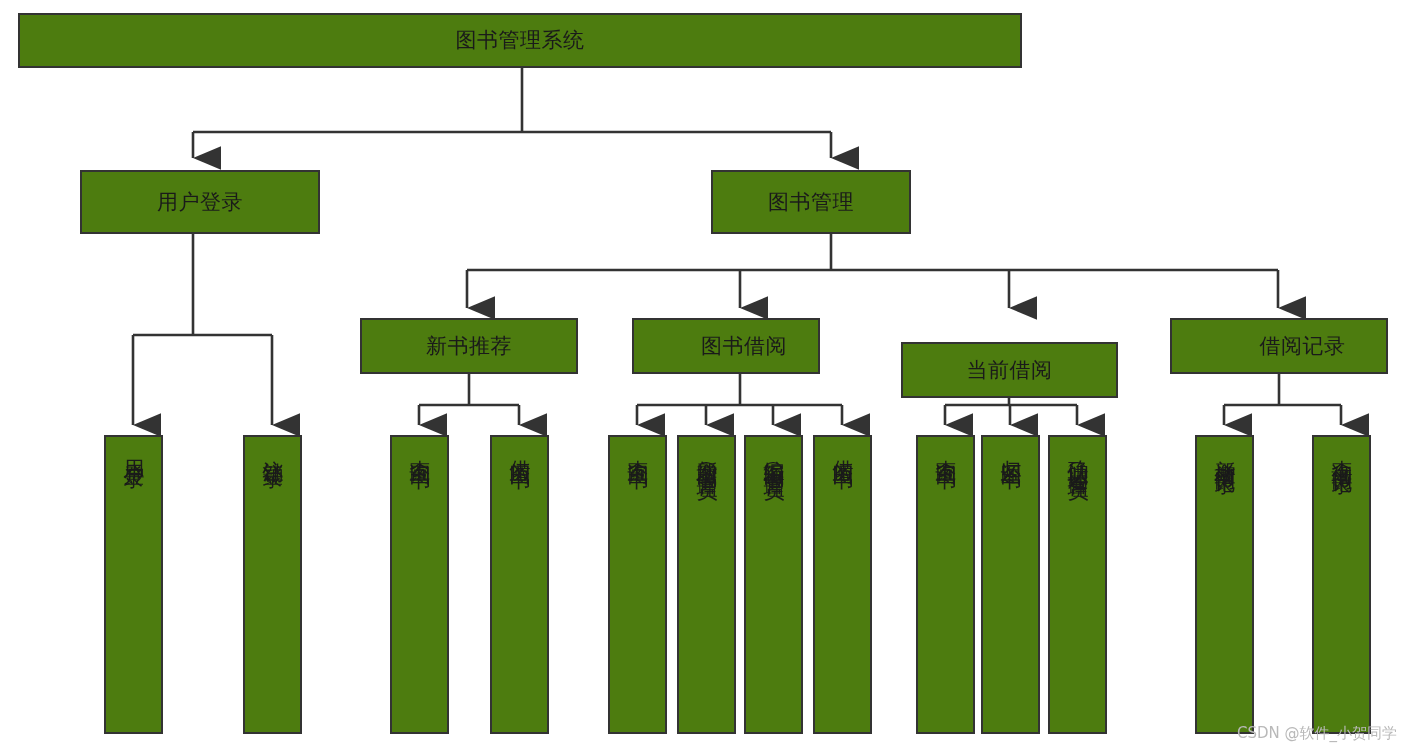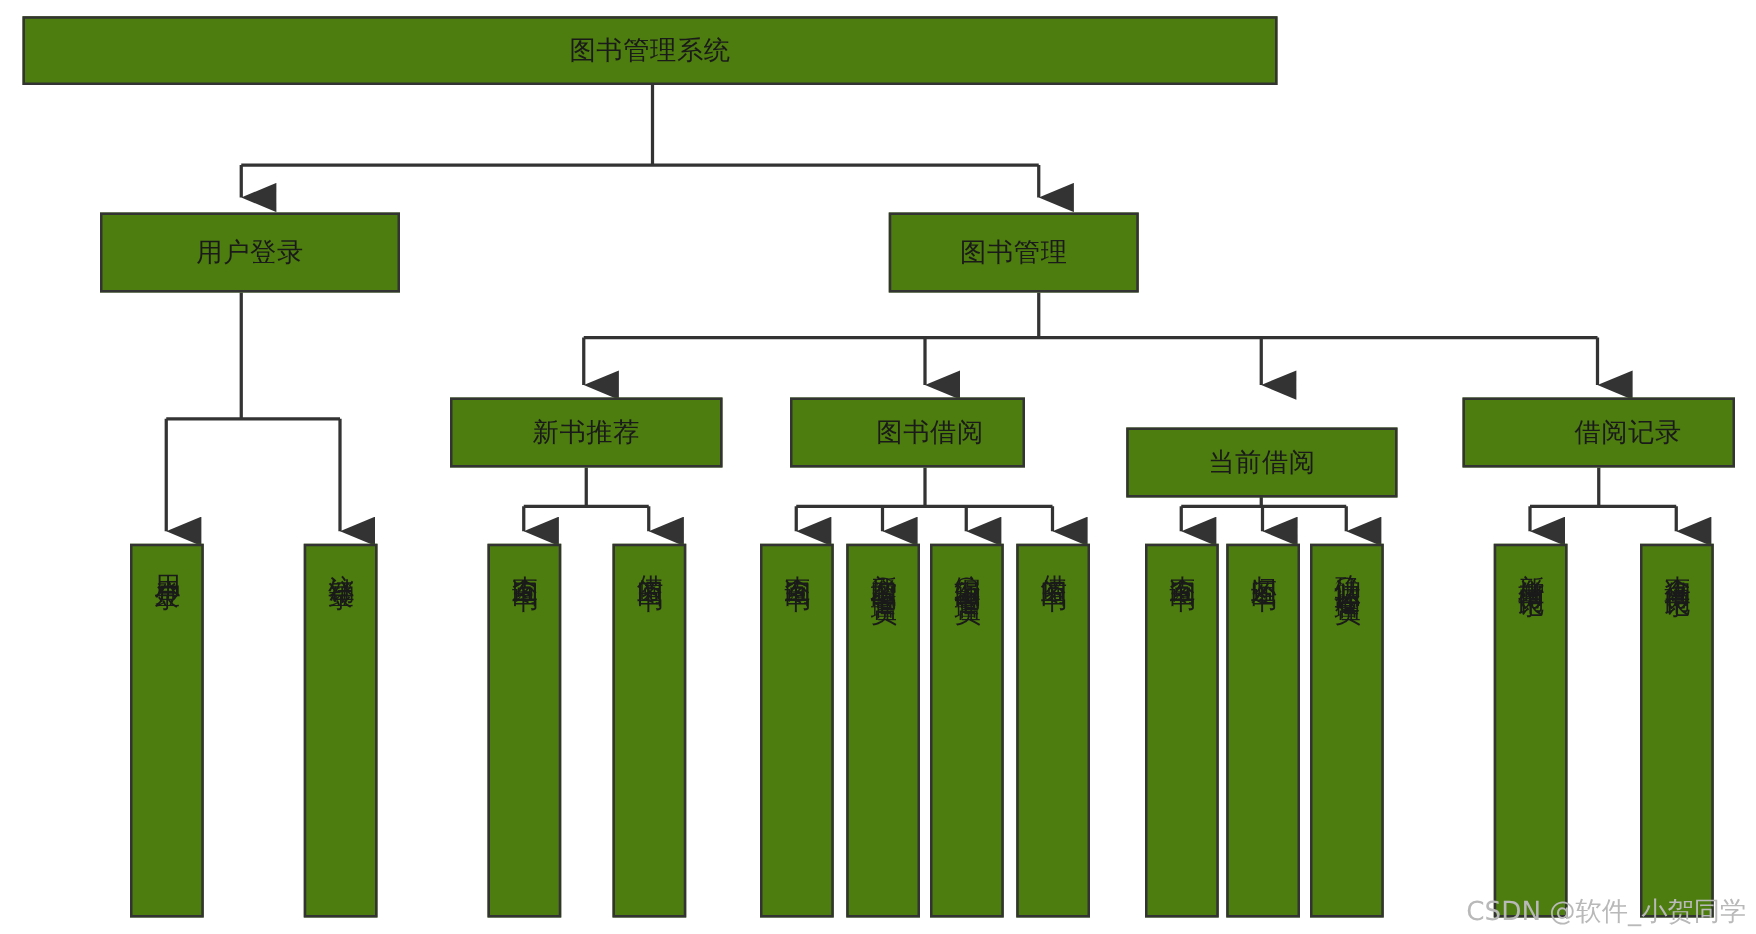--- a/index.html
+++ b/index.html
@@ -55,21 +55,21 @@
     font-size: 21px;
     letter-spacing: 3px;
     line-height: 1.0;
     white-space: nowrap;
     margin: 0 auto;
   }
   #watermark {
     position: absolute;
     right: 8px;
     bottom: 4px;
-    font-size: 21px;
+    font-size: 15px;
     color: #b9b9b9;
     z-index: 5;
     white-space: nowrap;
     pointer-events: none;
   }
 </style>
 </head>
 <body>
 
 <div id="canvas">

